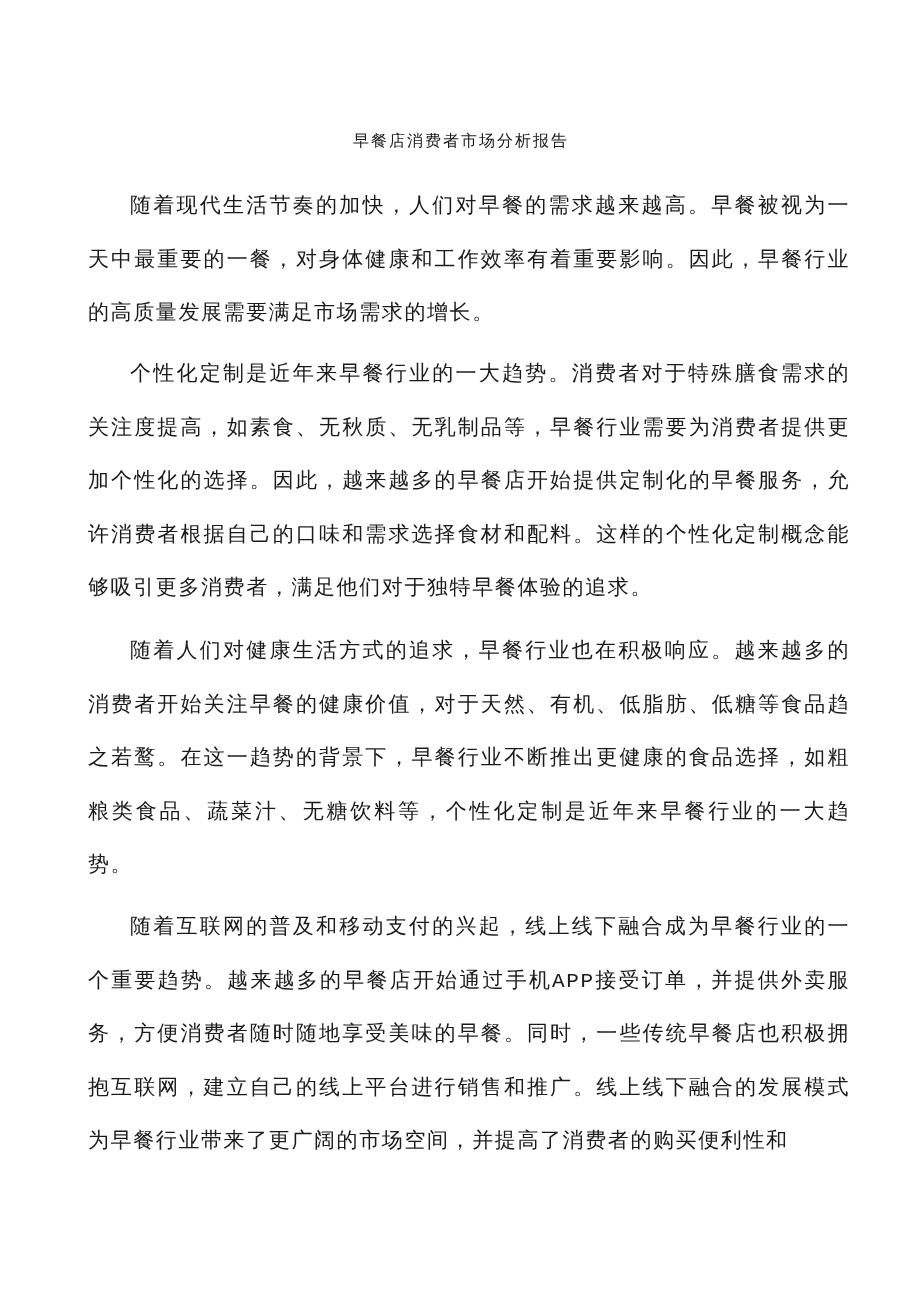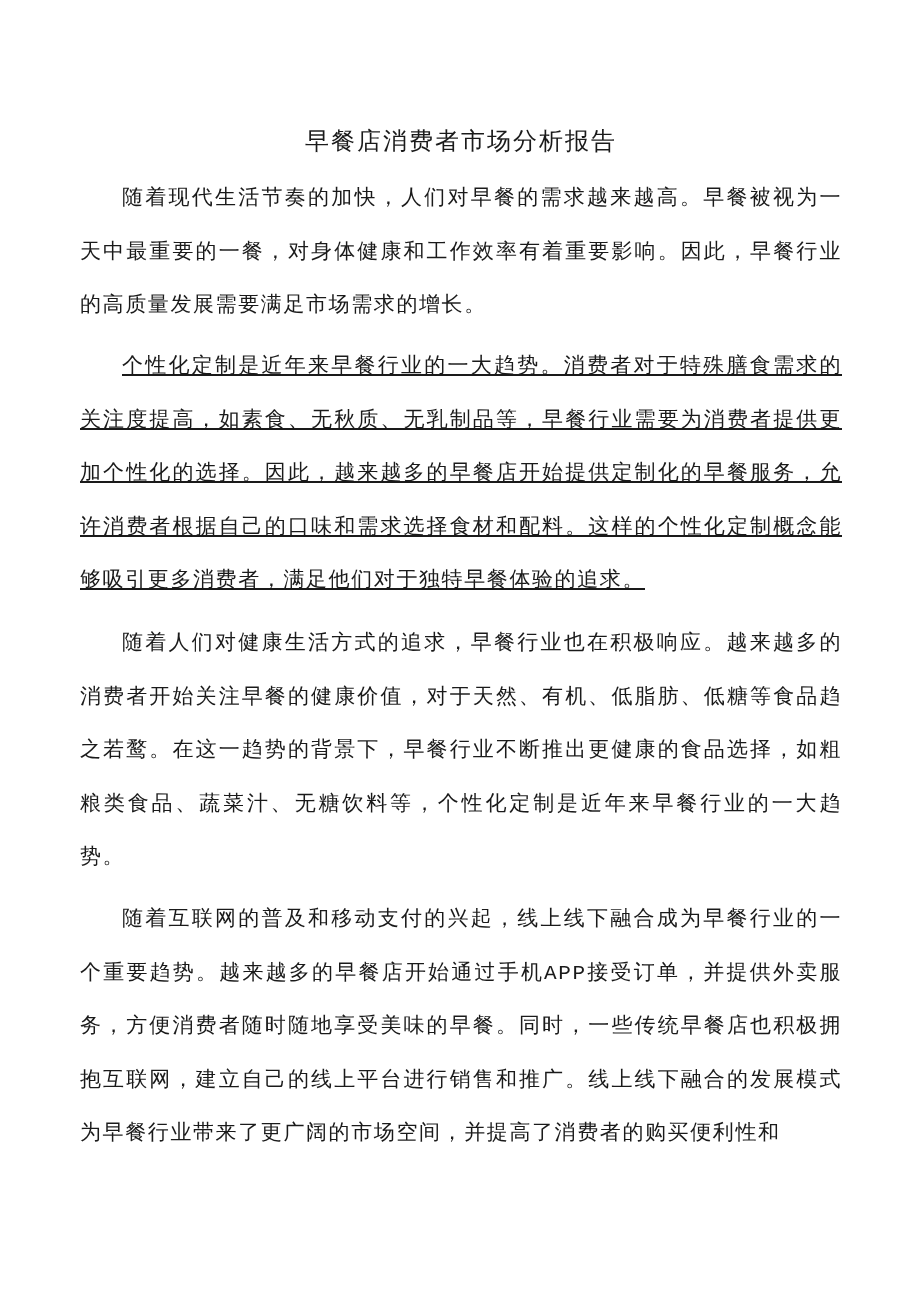--- a/index.html
+++ b/index.html
@@ -20,39 +20,39 @@
     left: 80px;
     top: 0;
     width: 762px;
   }
   .title {
     position: absolute;
     top: 126px;
     left: 0;
     width: 762px;
     text-align: center;
-    font-size: 24px;
+    font-size: 16px;
     letter-spacing: 2px;
     line-height: 30px;
     font-weight: normal;
     margin: 0;
   }
   .para {
     position: absolute;
     left: 0;
     width: 762px;
-    margin: 0;
+    margin: 8px;
     font-size: 21px;
     line-height: 53.6px;
     text-align: justify;
     text-indent: 42px;
     letter-spacing: 1.6px;
   }
   .p1 { top: 171px; }
-  .p2 { top: 339px; text-decoration: underline; }
+  .p2 { top: 339px; }
   .p3 { top: 616px; }
   .p4 { top: 893px; font-family: Liberation Mono, monospace; }
 </style>
 </head>
 <body>
 
 <div class="page">
   <h1 class="title">早餐店消费者市场分析报告</h1>
   <p class="para p1">随着现代生活节奏的加快，人们对早餐的需求越来越高。早餐被视为一天中最重要的一餐，对身体健康和工作效率有着重要影响。因此，早餐行业的高质量发展需要满足市场需求的增长。</p>
   <p class="para p2">个性化定制是近年来早餐行业的一大趋势。消费者对于特殊膳食需求的关注度提高，如素食、无秋质、无乳制品等，早餐行业需要为消费者提供更加个性化的选择。因此，越来越多的早餐店开始提供定制化的早餐服务，允许消费者根据自己的口味和需求选择食材和配料。这样的个性化定制概念能够吸引更多消费者，满足他们对于独特早餐体验的追求。</p>

